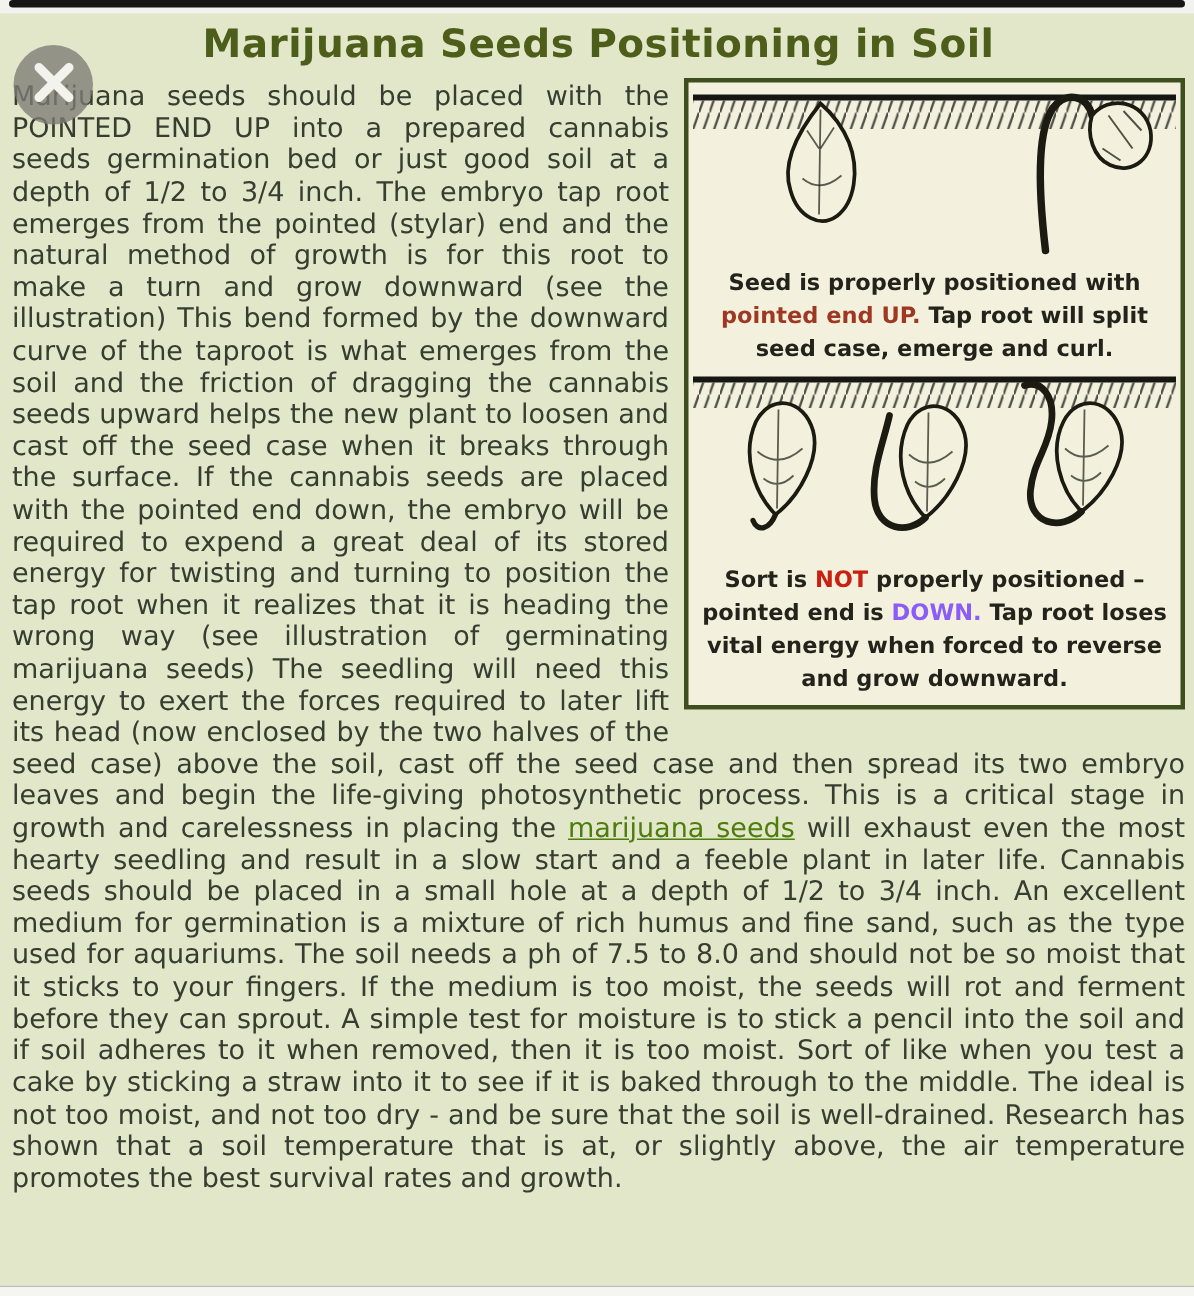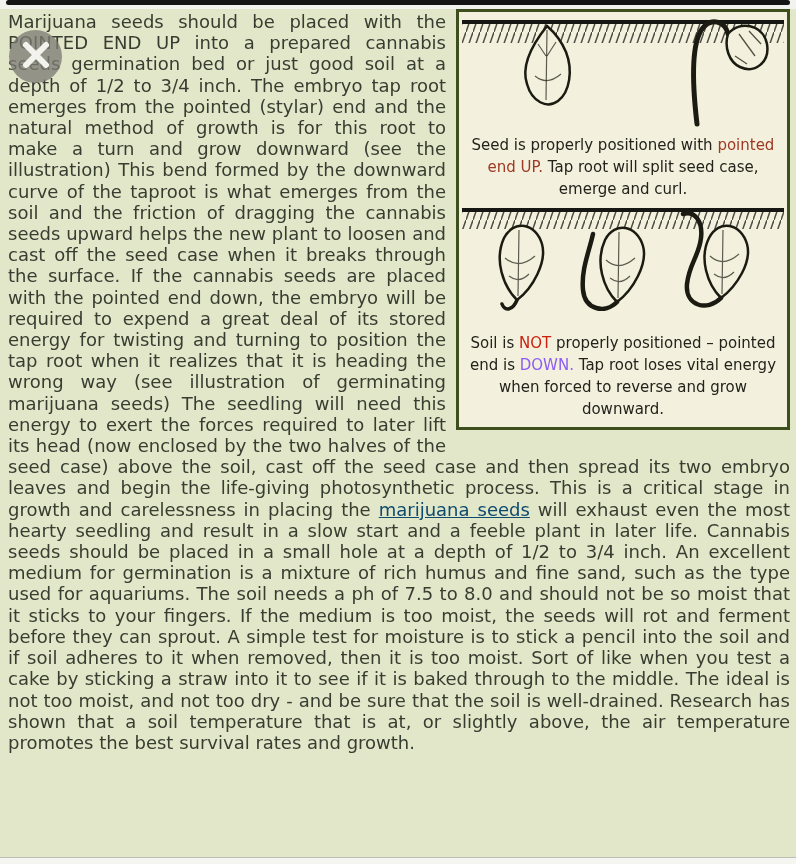--- a/index.html
+++ b/index.html
@@ -33,33 +33,33 @@
     display:flex;align-items:center;justify-content:center;
     z-index:6;cursor:pointer;border:none;
   }
   .article{
     font-size:18px;
     line-height:21.2px;
     color:#383d31;
     text-align:justify;
   }
   .article p{margin:0;}
-  .seeds-link{color:#0c4a6e;text-decoration:underline;cursor:pointer;}
+  .seeds-link{color:#4d7c0f;text-decoration:underline;cursor:pointer;}
   .figure{
     float:right;
     width:334px;height:421px;
     margin:-2px 0 6px 10px;
     background:#f3f1dd;
     border:3px solid #3e4e1d;
     box-sizing:border-box;
     overflow:hidden;
   }
   .figure svg{display:block;width:100%;}
   .cap{
-    font-weight:normal;
+    font-weight:bold;
     font-size:15px;
     line-height:22px;
     color:#23231c;
     text-align:center;
     margin:2px 8px 6px 8px;
   }
   .hl-up{color:#9e3823;}
   .hl-not{color:#c9200f;margin-top:40px;}
   .hl-down{color:#8b5cf6;}
   .bottom-strip{height:7px;background:#f5f5f1;border-top:1px solid #bdbdb6;}
@@ -74,20 +74,21 @@
 <button class="close-btn" aria-label="close">
   <span>
     <svg width="34" height="34" viewBox="0 0 34 34">
       <line x1="7" y1="7" x2="27" y2="27" stroke="#f3f3ee" stroke-width="6" stroke-linecap="round"></line>
       <line x1="27" y1="7" x2="7" y2="27" stroke="#f3f3ee" stroke-width="6" stroke-linecap="round"></line>
     </svg>
   </span>
 </button>
 
 <div class="content">
+  <h1 class="page-title">Marijuana Seeds Positioning in Soil</h1>
 
   <div class="article">
 
     <aside class="figure">
 
       <svg viewBox="0 0 328 122" height="122">
         <defs>
           <pattern id="hatch1" width="7" height="20" patternUnits="userSpaceOnUse">
             <line x1="0" y1="20" x2="7" y2="0" stroke="#30302a" stroke-width="1.5"></line>
           </pattern>
@@ -121,21 +122,21 @@
 
         <path d="M158,102 C144,88 136,62 146,40 C156,21 178,25 184,46 C189,64 174,90 158,102 Z" fill="#f3f1dd" stroke="#1b1b12" stroke-width="2.5"></path>
         <path d="M160,32 L159,98 M147,60 Q160,72 176,58 M151,78 Q161,86 171,76" stroke="#1b1b12" stroke-width="1.2" fill="none" opacity="0.7"></path>
         <path d="M158,102 C146,114 126,110 124,90 C122,70 130,52 134,34" fill="none" stroke="#1b1b12" stroke-width="4.5" stroke-linecap="round"></path>
 
         <path d="M262,98 C248,84 240,58 250,38 C260,19 282,23 288,44 C293,62 278,86 262,98 Z" fill="#f3f1dd" stroke="#1b1b12" stroke-width="2.5"></path>
         <path d="M264,30 L263,94 M251,56 Q264,68 280,54 M255,74 Q265,82 275,72" stroke="#1b1b12" stroke-width="1.2" fill="none" opacity="0.7"></path>
         <path d="M262,98 C248,112 226,106 228,84 C230,64 240,56 242,38 C244,22 236,10 224,14" fill="none" stroke="#1b1b12" stroke-width="4.5" stroke-linecap="round"></path>
       </svg>
 
-      <p class="cap"><span>Soil is </span><span class="hl-not">NOT</span><span> properly positioned – pointed end is </span><span class="hl-down">DOWN.</span><span> Tap root loses vital energy when forced to reverse and grow downward.</span></p>
+      <p class="cap"><span>Sort is </span><span class="hl-not">NOT</span><span> properly positioned – pointed end is </span><span class="hl-down">DOWN.</span><span> Tap root loses vital energy when forced to reverse and grow downward.</span></p>
 
     </aside>
 
     <p><span>Marijuana seeds should be placed with the POINTED END UP into a prepared cannabis seeds germination bed or just good soil at a depth of 1/2 to 3/4 inch. The embryo tap root emerges from the pointed (stylar) end and the natural method of growth is for this root to make a turn and grow downward (see the illustration) This bend formed by the downward curve of the taproot is what emerges from the soil and the friction of dragging the cannabis seeds upward helps the new plant to loosen and cast off the seed case when it breaks through the surface. If the cannabis seeds are placed with the pointed end down, the embryo will be required to expend a great deal of its stored energy for twisting and turning to position the tap root when it realizes that it is heading the wrong way (see illustration of germinating marijuana seeds) The seedling will need this energy to exert the forces required to later lift its head (now enclosed by the two halves of the seed case) above the soil, cast off the seed case and then spread its two embryo leaves and begin the life-giving photosynthetic process. This is a critical stage in growth and carelessness in placing the </span><a class="seeds-link">marijuana seeds</a><span> will exhaust even the most hearty seedling and result in a slow start and a feeble plant in later life. Cannabis seeds should be placed in a small hole at a depth of 1/2 to 3/4 inch. An excellent medium for germination is a mixture of rich humus and fine sand, such as the type used for aquariums. The soil needs a ph of 7.5 to 8.0 and should not be so moist that it sticks to your fingers. If the medium is too moist, the seeds will rot and ferment before they can sprout. A simple test for moisture is to stick a pencil into the soil and if soil adheres to it when removed, then it is too moist. Sort of like when you test a cake by sticking a straw into it to see if it is baked through to the middle. The ideal is not too moist, and not too dry - and be sure that the soil is well-drained. Research has shown that a soil temperature that is at, or slightly above, the air temperature promotes the best survival rates and growth.</span></p>
 
   </div>
 </div>
 
 <div class="bottom-strip"></div>
 

